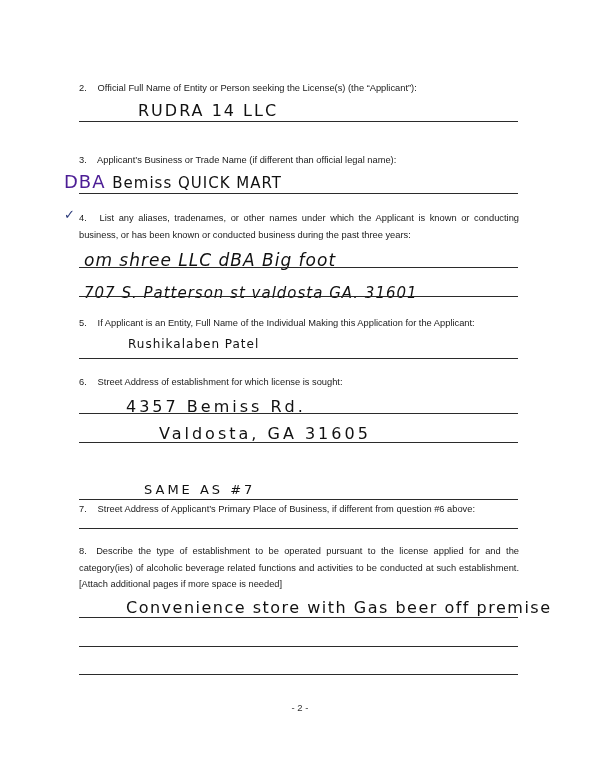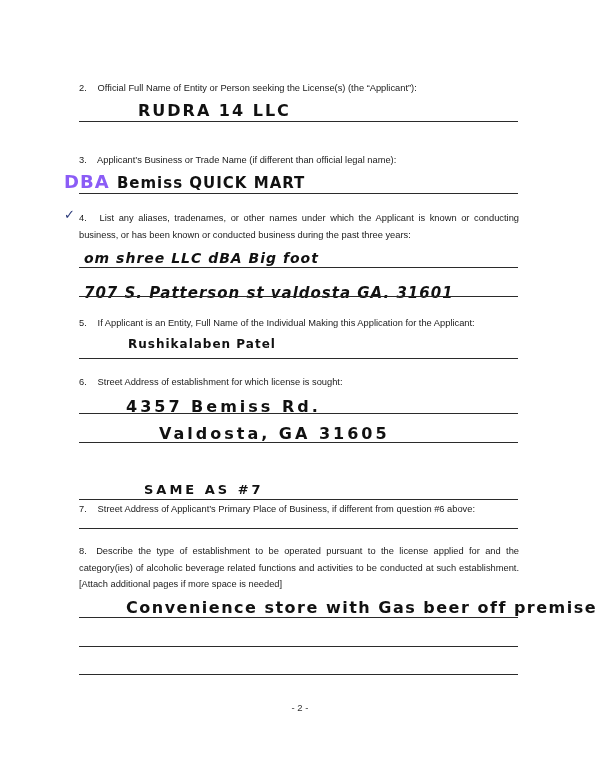--- a/index.html
+++ b/index.html
@@ -2,24 +2,24 @@
 <html><head>
   <meta charset="utf-8">
   <style>
     html, body { margin: 0; padding: 0; background: #ffffff; }
     body { width: 600px; height: 777px; position: relative; overflow: hidden;
            font-family: "Liberation Sans", sans-serif; color: #1a1a1a; }
     .q { position: absolute; left: 79px; width: 440px; font-size: 9.3px; line-height: 16.5px; }
     .q .num { display: inline-block; width: 16px; }
     .q.just { text-align: justify; }
     .line { position: absolute; left: 79px; width: 439px; height: 0; border-top: 1.4px solid #2b2b2b; }
-    .hw { position: absolute; font-family: "DejaVu Sans", sans-serif; font-weight: 700;
+    .hw { position: absolute; font-family: "DejaVu Sans", sans-serif; font-weight: 400;
           color: #111; white-space: nowrap; letter-spacing: 1px; transform-origin: left bottom; }
     .hw.caps { letter-spacing: 2px; }
-    .blue { color: #8b5cf6; }
+    .blue { color: #4c1d95; }
     .check { position: absolute; left: 64px; top: 207px; font-size: 13px; color: #2b3a7a; }
     .page-num { position: absolute; left: 0; width: 600px; top: 702px; text-align: center; font-size: 9.5px; color: #333; }
   </style>
 </head>
 <body>
 
 <div>
 
   <div class="q" style="top:80px;">
     <span class="num">2.</span>
@@ -36,21 +36,21 @@
     <span class="blue">DBA</span>
     <span style="font-size:15px;">Bemiss QUICK MART</span>
   </div>
   <div class="line" style="top:193px;"></div>
 
   <span class="check">✓</span>
   <div class="q just" style="top:210px;">
     <span class="num">4.</span>
     <span>List any aliases, tradenames, or other names under which the Applicant is known or conducting business, or has been known or conducted business during the past three years:</span>
   </div>
-  <div class="hw" style="left:84px; top:250px; font-size:14px; font-style:italic;">om shree LLC dBA Big foot</div>
+  <div class="hw" style="left:84px; top:250px; font-size:17px; font-style:italic;">om shree LLC dBA Big foot</div>
   <div class="line" style="top:267px;"></div>
   <div class="hw" style="left:84px; top:284px; font-size:15px; font-style:italic;">707 S. Patterson st valdosta GA. 31601</div>
   <div class="line" style="top:296px;"></div>
 
   <div class="q" style="top:315px;">
     <span class="num">5.</span>
     <span>If Applicant is an Entity, Full Name of the Individual Making this Application for the Applicant:</span>
   </div>
   <div class="hw" style="left:128px; top:337px; font-size:12px;">Rushikalaben Patel</div>
   <div class="line" style="top:358px;"></div>

